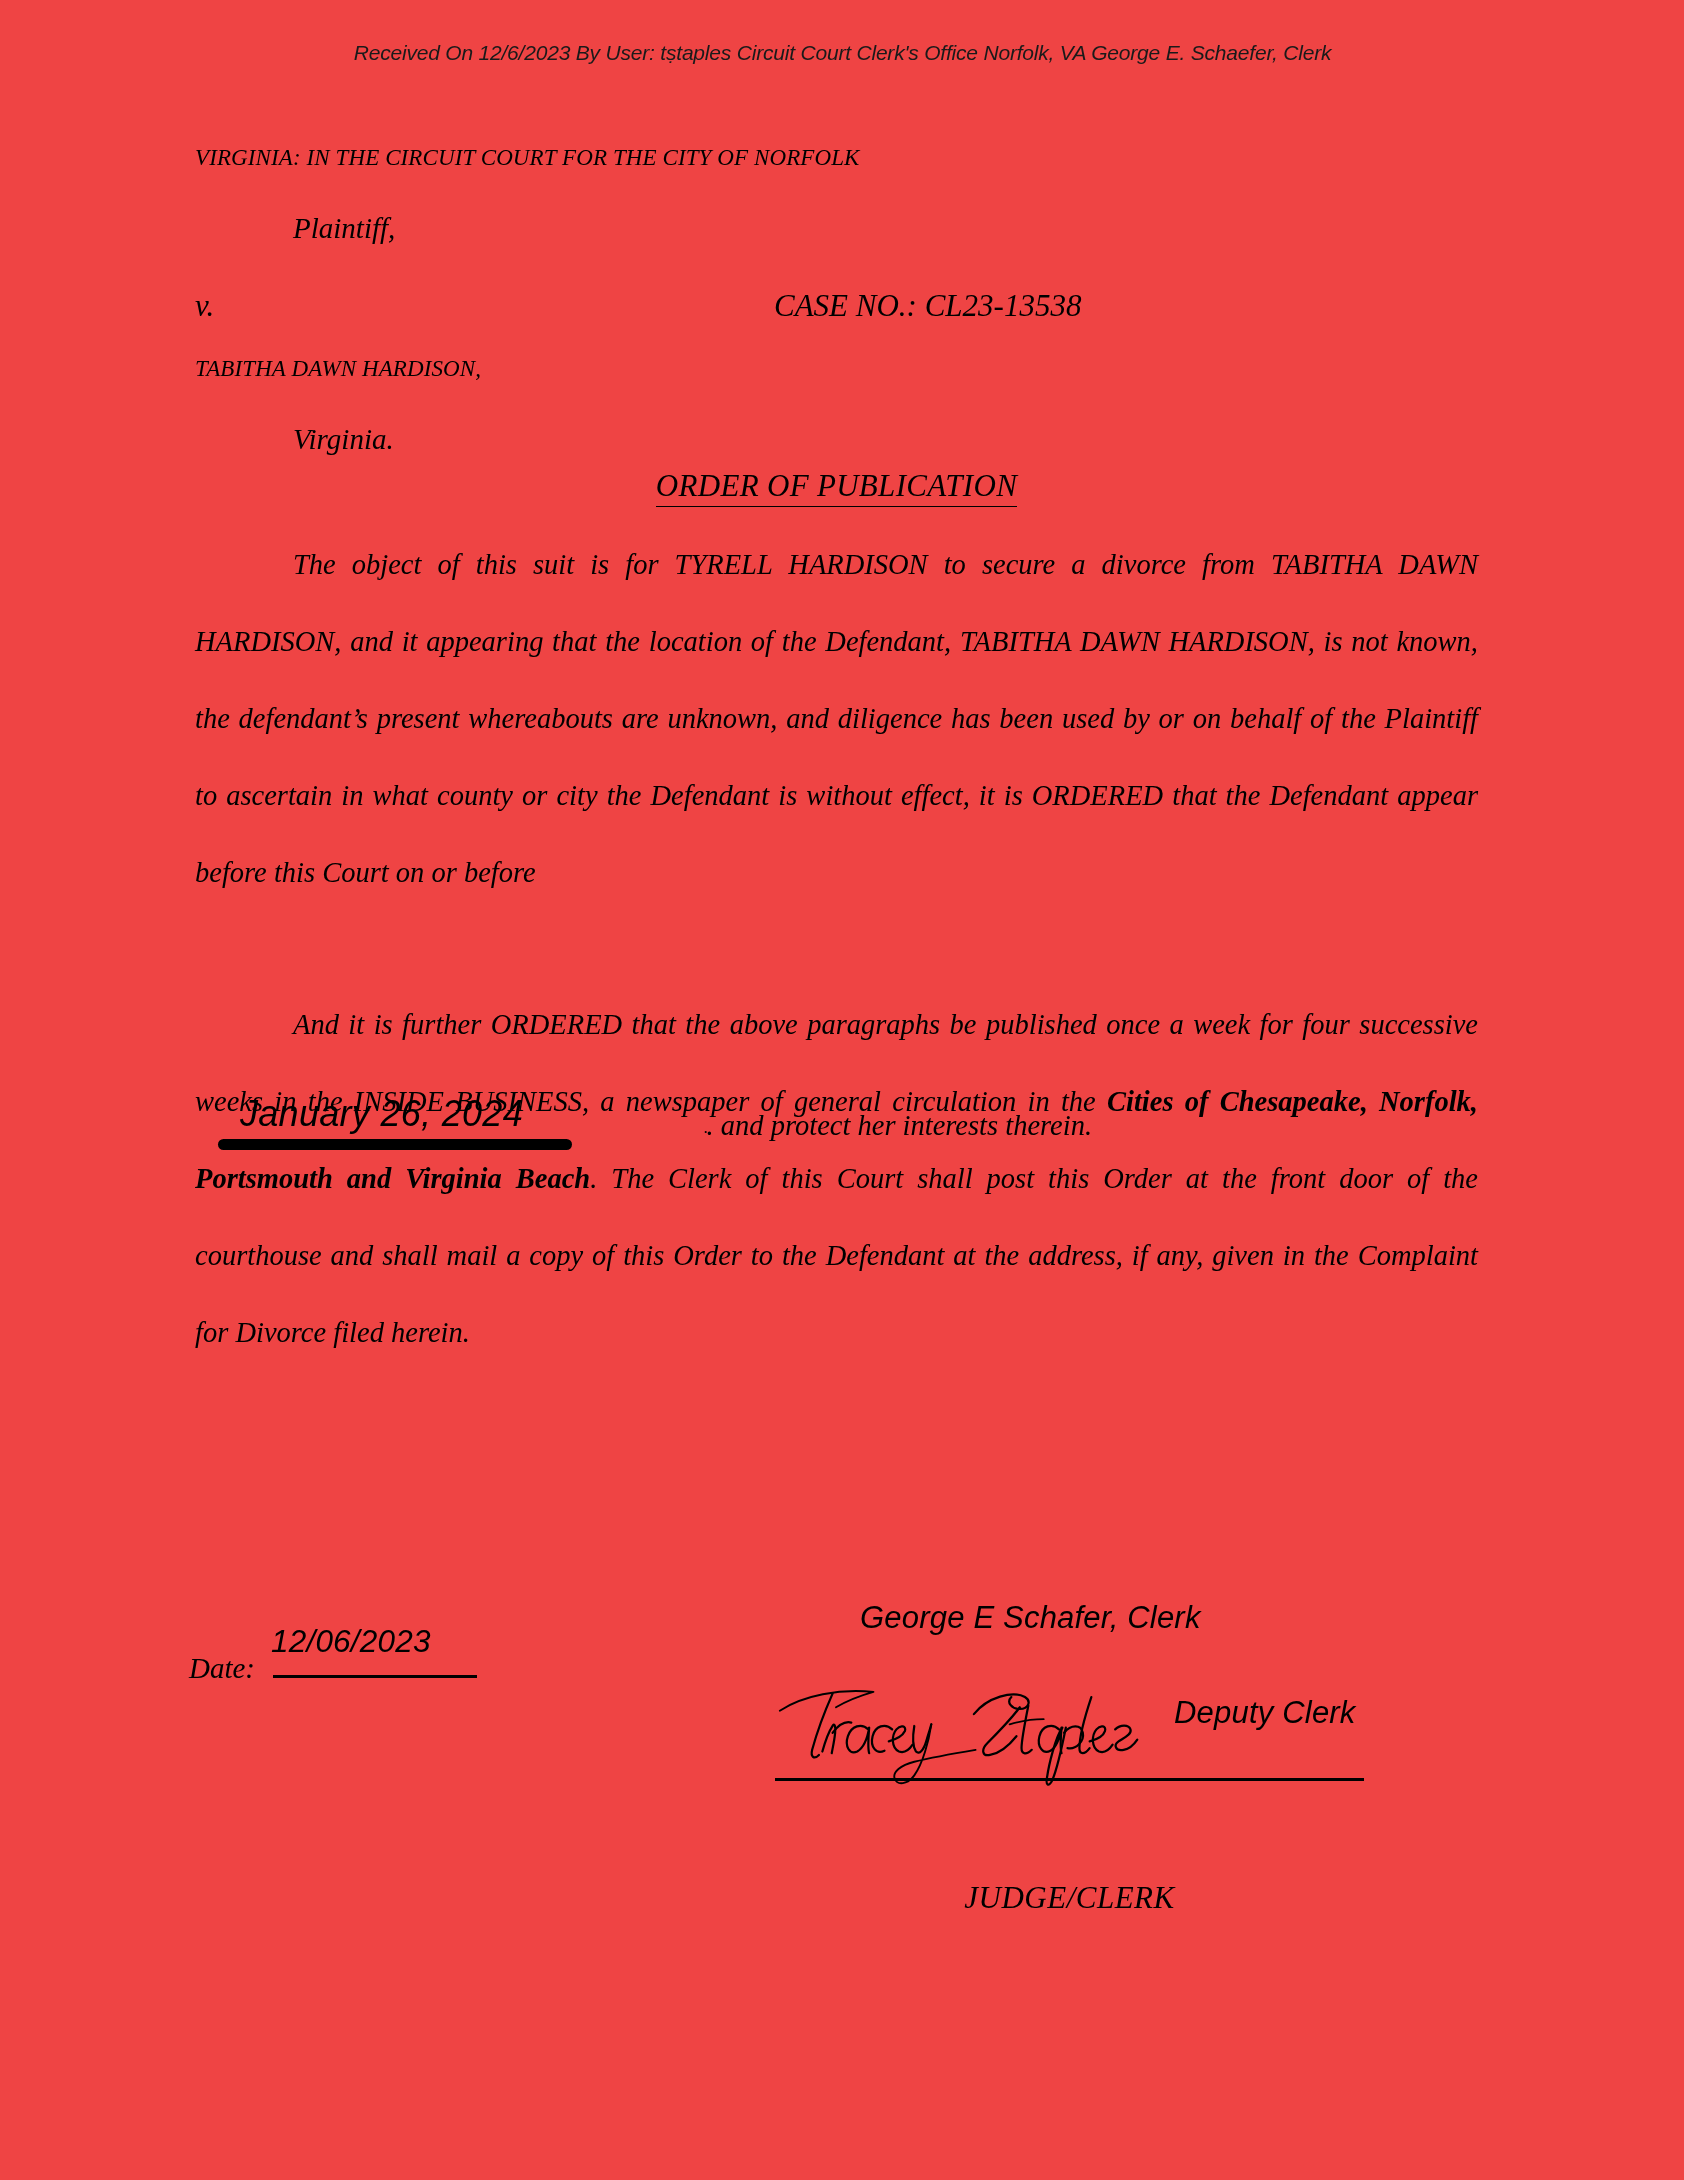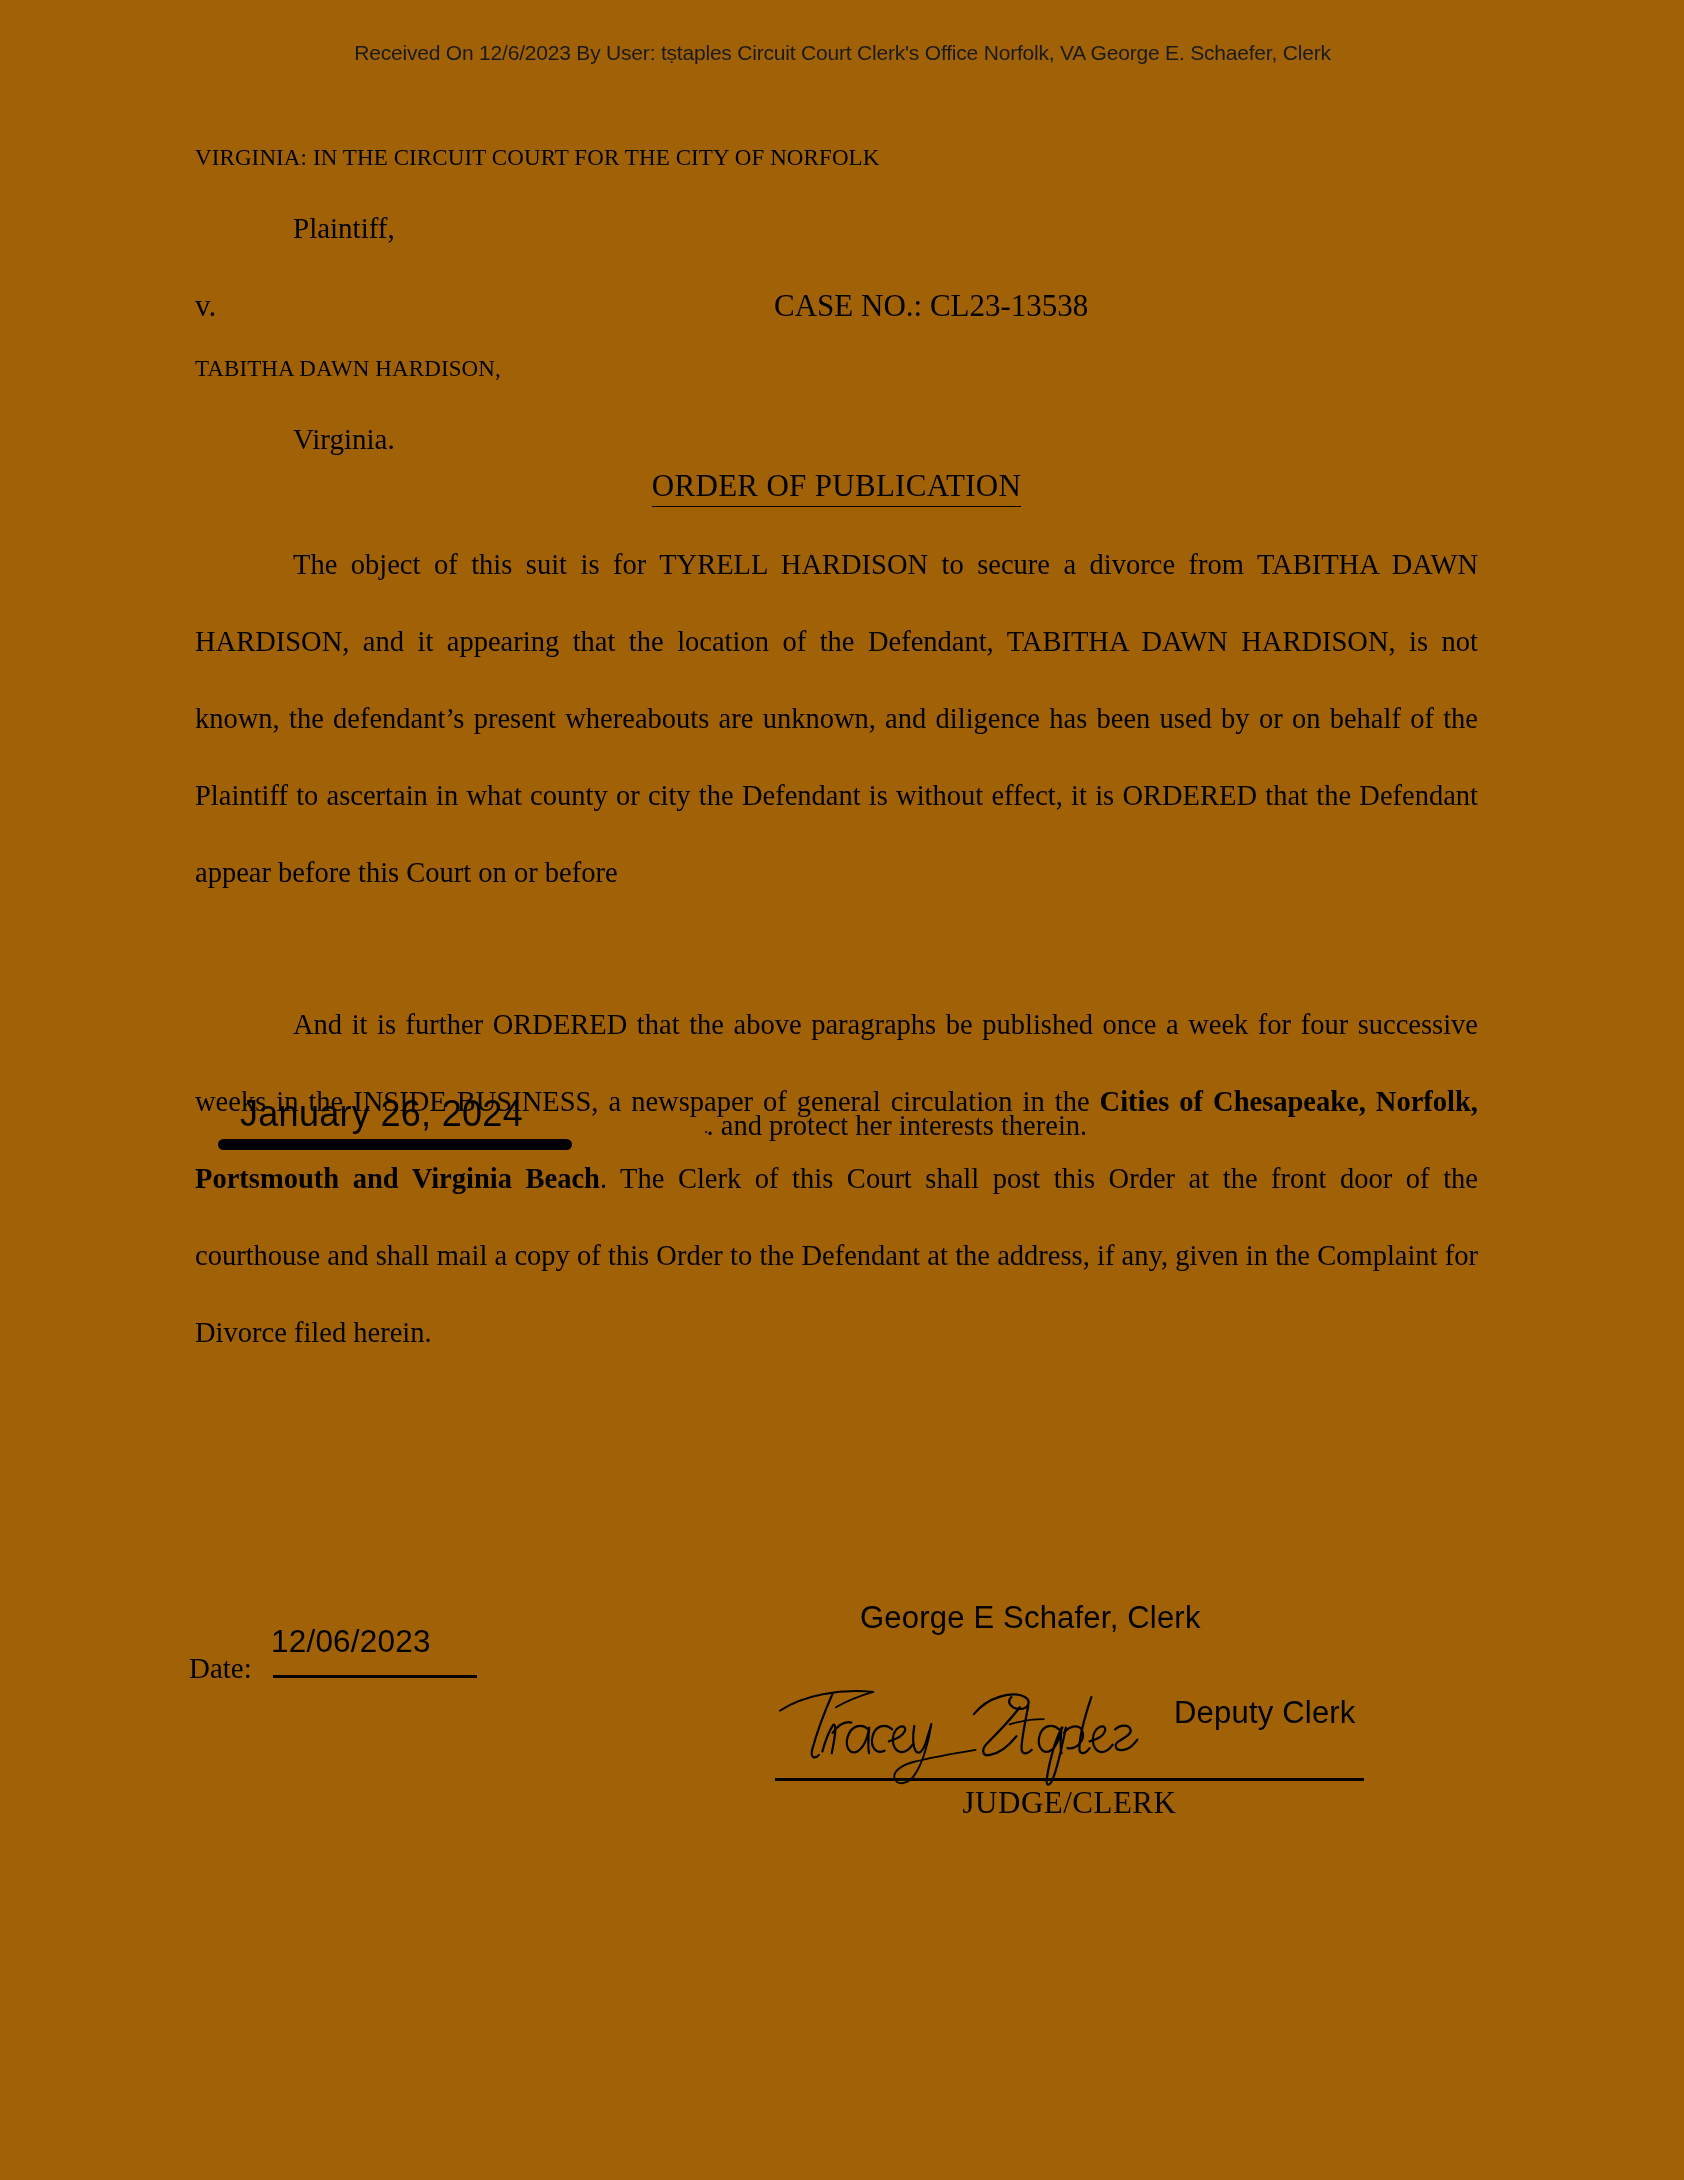--- a/index.html
+++ b/index.html
@@ -12,21 +12,22 @@
     height: 2181px;
     position: relative;
     font-family: "Liberation Serif", serif;
     color: #000000;
     overflow: hidden;
   }
 
   .page {
     position: absolute;
     inset: 0;
-    background: #a16207;
+    background: #ef4444;
+    font-style: italic;
   }
 
   
   .received-stamp {
     position: absolute;
     top: 41px;
     left: 0;
     width: 1685px;
     text-align: center;
     font-family: "Liberation Sans", sans-serif;
@@ -187,21 +188,21 @@
     left: 775px;
     top: 1778px;
     width: 589px;
     height: 2.6px;
     background: #000;
   }
 
   .judge-clerk {
     position: absolute;
     left: 775px;
-    top: 1785px;
+    top: 1880px;
     width: 589px;
     text-align: center;
     font-size: 31px;
     letter-spacing: 0.5px;
   }
 </style>
 </head>
 <body>
 
 <div class="page">

